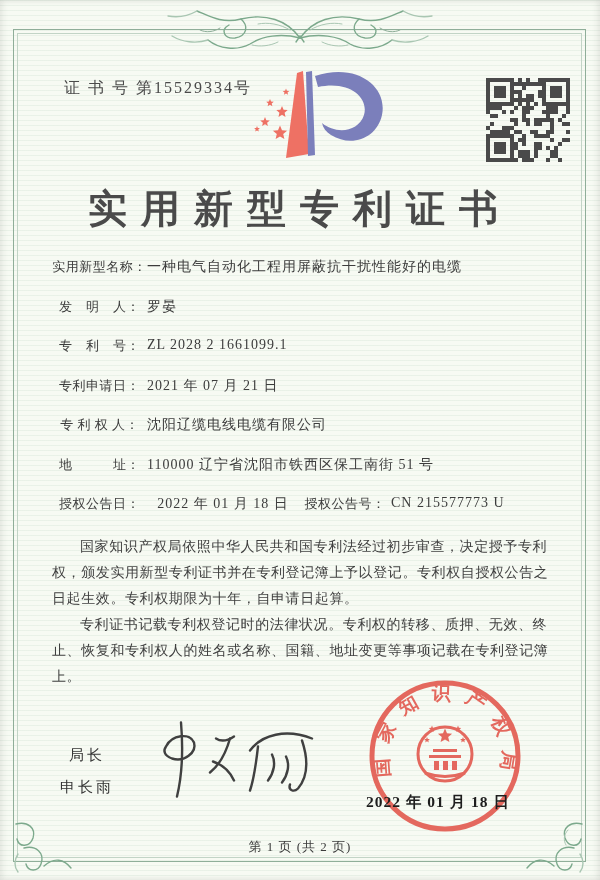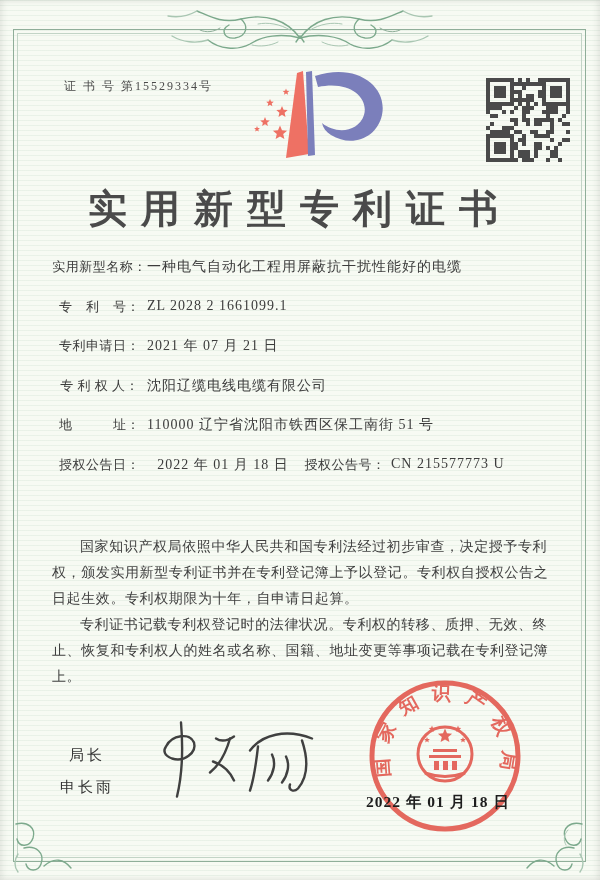--- a/index.html
+++ b/index.html
@@ -5,21 +5,21 @@
   html,body{margin:0;padding:0;}
   body{width:600px;height:880px;font-family:"Liberation Serif","DejaVu Serif",serif;}
   .page{position:relative;width:600px;height:880px;overflow:hidden;
     background:#f7faf3;
     background-image:repeating-linear-gradient(180deg, rgba(140,185,155,.13) 0 1px, transparent 1px 5px);
     box-shadow:inset 3px 0 6px rgba(0,0,0,.07), inset -3px 0 6px rgba(0,0,0,.07);
     color:#3c3c3c;}
   .frame{position:absolute;left:13px;top:29px;right:14px;bottom:18px;border:1.5px solid #8fae99;pointer-events:none;}
   .frame-inner{position:absolute;left:17px;top:33px;right:18px;bottom:22px;border:1px solid #c2d4c6;pointer-events:none;}
   .abs{position:absolute;}
-  .cert-no{left:64px;top:78px;font-size:12px;letter-spacing:2px;color:#4a4a4a;}
+  .cert-no{left:64px;top:78px;font-size:16px;letter-spacing:2px;color:#4a4a4a;}
   .title{left:0;right:0;top:182px;text-align:center;font-size:39px;font-weight:600;letter-spacing:14px;color:#4a4a4a;}
   .fields{left:52px;top:258px;width:500px;}
   .row{display:flex;align-items:flex-start;height:39.5px;font-size:14px;color:#3c3c3c;text-align:center;}
   .row .lbl{width:95px;flex:none;font-size:13px;white-space:pre;letter-spacing:.5px;}
   .row .val{letter-spacing:1px;white-space:pre;}
   .row .val-fixed{width:152px;flex:none;letter-spacing:1px;white-space:pre;}
   .row .lbl2{width:92px;flex:none;font-size:13px;white-space:pre;letter-spacing:.5px;}
   .bodytext{left:52px;top:534px;width:498px;font-size:14px;line-height:26px;letter-spacing:.6px;color:#3f3f3f;}
   .bodytext p{margin:0;text-indent:2em;}
   .sign-title{left:60px;top:746px;font-size:15px;letter-spacing:3px;color:#333;margin-left:9px;}
@@ -95,20 +95,24 @@
     </svg>
 
   <div class="abs title">实用新型专利证书</div>
 
   <div class="abs fields">
     <div class="row">
       <span class="lbl">实用新型名称：</span>
       <span class="val">一种电气自动化工程用屏蔽抗干扰性能好的电缆</span>
     </div>
     <div class="row">
+      <span class="lbl">发　明　人：</span>
+      <span class="val">罗晏</span>
+    </div>
+    <div class="row">
       <span class="lbl">专　利　号：</span>
       <span class="val">ZL 2028 2 1661099.1</span>
     </div>
     <div class="row">
       <span class="lbl">专利申请日：</span>
       <span class="val">2021 年 07 月 21 日</span>
     </div>
     <div class="row">
       <span class="lbl">专 利 权 人：</span>
       <span class="val">沈阳辽缆电线电缆有限公司</span>
@@ -167,14 +171,15 @@
         <rect x="77" y="91" width="5" height="9" stroke="none"></rect>
         <rect x="86" y="91" width="5" height="9" stroke="none"></rect>
         <rect x="95" y="91" width="5" height="9" stroke="none"></rect>
         <path d="M68,103 Q88,110 108,103" fill="none" stroke-width="3"></path>
       </g>
     </g>
   </svg>
 
   <div class="abs seal-date">2022 年 01 月 18 日</div>
 
+  <div class="abs footer">第 1 页 (共 2 页)</div>
 
 </div>
 
 </body></html>

